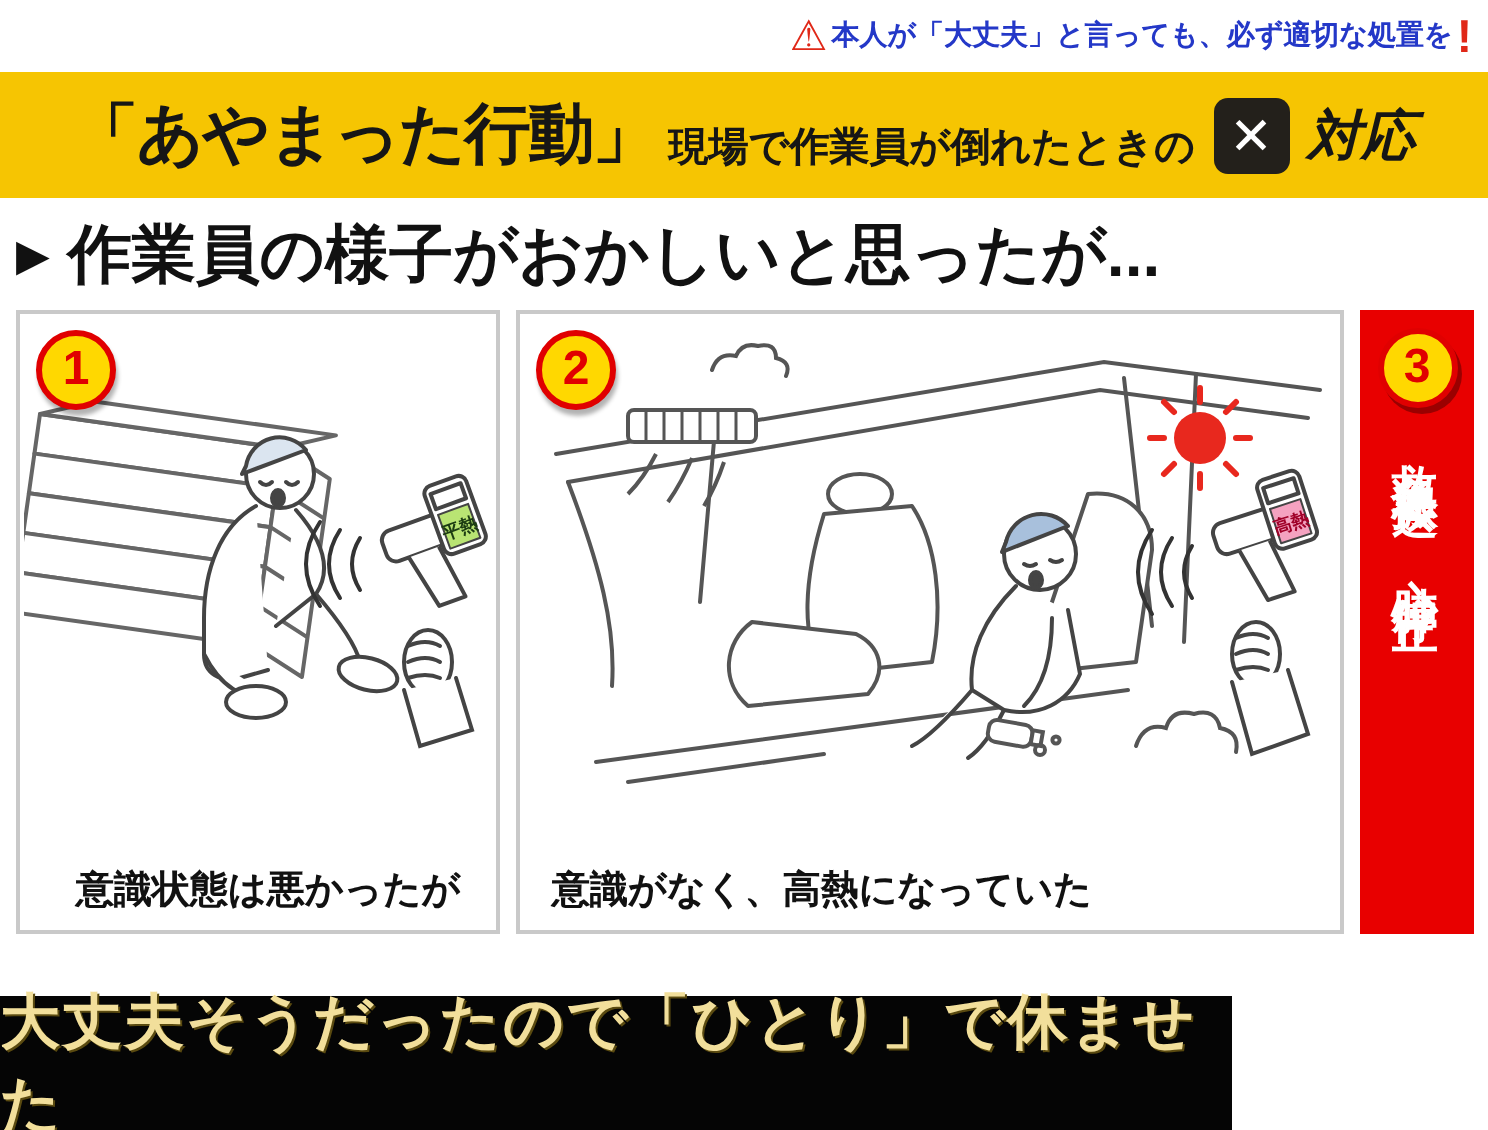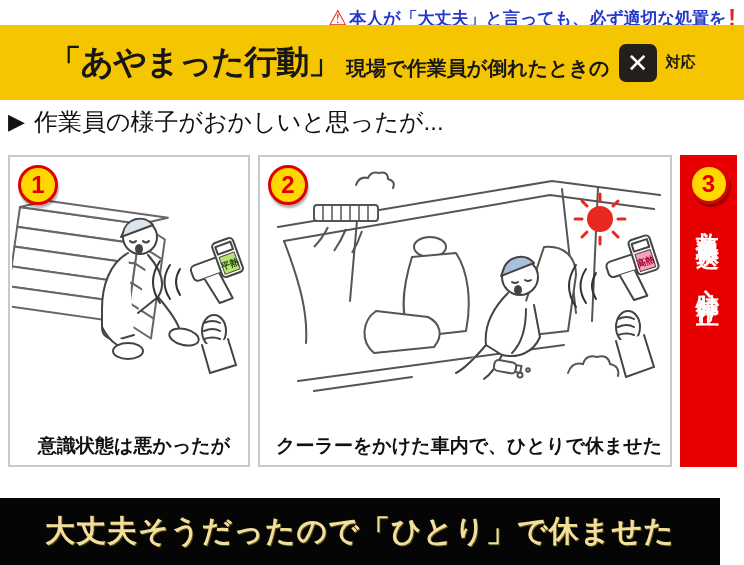--- a/index.html
+++ b/index.html
@@ -8,42 +8,42 @@
     font-family:"Liberation Sans","DejaVu Sans",sans-serif;
     overflow:hidden;
   }
   
   .top-strip{
     position:absolute;top:0;left:0;width:744px;height:36px;
     display:flex;align-items:center;justify-content:flex-end;
     padding-right:8px;box-sizing:border-box;background:#ffffff;
   }
   .top-strip .warn{color:#e02818;font-size:21px;font-weight:bold;margin-right:2px;}
-  .top-strip .notice{color:#2438c8;font-size:17px;font-weight:bold;letter-spacing:0;}
+  .top-strip .notice{color:#2438c8;font-size:14px;font-weight:bold;letter-spacing:0;}
   .top-strip .bang{color:#e02818;font-size:23px;font-weight:900;margin-left:2px;}
   
   .yellow-bar{
-    position:absolute;top:25px;left:0;width:744px;height:75px;background:#f6c502;
+    position:absolute;top:36px;left:0;width:744px;height:63px;background:#f6c502;
     display:flex;align-items:center;justify-content:center;
   }
   .yellow-bar .title{font-size:33px;font-weight:900;color:#161616;letter-spacing:-1px;}
   .yellow-bar .subtitle{font-size:20px;font-weight:bold;color:#161616;margin-left:6px;margin-top:12px;}
   .x-box{
     width:38px;height:38px;background:#23201b;border-radius:7px;
     display:flex;align-items:center;justify-content:center;margin:0 9px;
   }
   .x-box span{color:#ffffff;font-size:26px;font-weight:900;line-height:1;}
-  .yellow-bar .suffix{font-size:15px;font-weight:bold;color:#161616;}
+  .yellow-bar .suffix{font-size:27px;font-weight:bold;color:#161616;font-style:italic;}
   
   .section-heading{
     position:absolute;top:106px;left:8px;display:flex;align-items:center;
     color:#111111;
   }
   .section-heading .arrow{font-size:22px;margin-right:9px;}
-  .section-heading .txt{font-size:24px;font-weight:400;letter-spacing:0;}
+  .section-heading .txt{font-size:32px;font-weight:700;letter-spacing:0;}
   
   .panel{
     position:absolute;top:155px;height:312px;background:#ffffff;
     border:2px solid #c9c9c9;box-sizing:border-box;
   }
   .panel-1{left:8px;width:242px;}
   .panel-2{left:258px;width:414px;}
   .badge{
     width:40px;height:40px;border-radius:50%;background:#ffd800;
     border:3px solid #e00000;color:#e00000;font-weight:900;font-size:24px;
@@ -64,21 +64,21 @@
     padding-top:9px;box-sizing:border-box;
   }
   .red-bar .badge{box-shadow:2px 3px 0 rgba(90,0,0,0.55);}
   .v-label{
     writing-mode:vertical-rl;text-orientation:upright;
     color:#ffffff;font-weight:900;font-size:23px;letter-spacing:5px;margin-top:9px;
   }
   .v-arrow{color:#ffffff;font-size:20px;margin-top:8px;line-height:1;}
   
   .bottom-bar{
-    position:absolute;top:498px;left:0;width:720px;height:67px;background:#050505;
+    position:absolute;top:498px;left:0;width:616px;height:67px;background:#050505;
     display:flex;align-items:center;justify-content:center;
   }
   .bottom-bar .txt{
     color:#f2df9b;font-size:30px;font-weight:900;letter-spacing:1px;
     text-shadow:1px 1px 0 #5a4a10;
   }
   svg text{font-family:"Liberation Sans","DejaVu Sans",sans-serif;}
 </style>
 </head>
 <body>
@@ -232,21 +232,21 @@
       <path d="M8,26 l6,28 h14 l-4,-28"></path>
     </g>
 
     <g transform="translate(356,154)" stroke="#444" stroke-width="2" fill="#ffffff" stroke-linecap="round">
       <ellipse cx="10" cy="12" rx="12" ry="16"></ellipse>
       <path d="M0,4 q9,-4 16,0 M0,12 q9,-4 16,0 M0,20 q9,-3 16,0" fill="none"></path>
       <path d="M-2,26 L8,62 L36,52 L26,20"></path>
     </g>
   </svg>
   <div class="caption">
-    <div>クーラーをかけた車内で、ひとりで休ませた</div>
+    <div>意識がなく、高熱になっていた</div>
   </div>
 </div>
 
 <div class="red-bar">
   <div class="badge">3</div>
   <div class="v-label">救急搬送</div>
   <div class="v-arrow">▼</div>
   <div class="v-label">心肺停止</div>
 </div>
 

